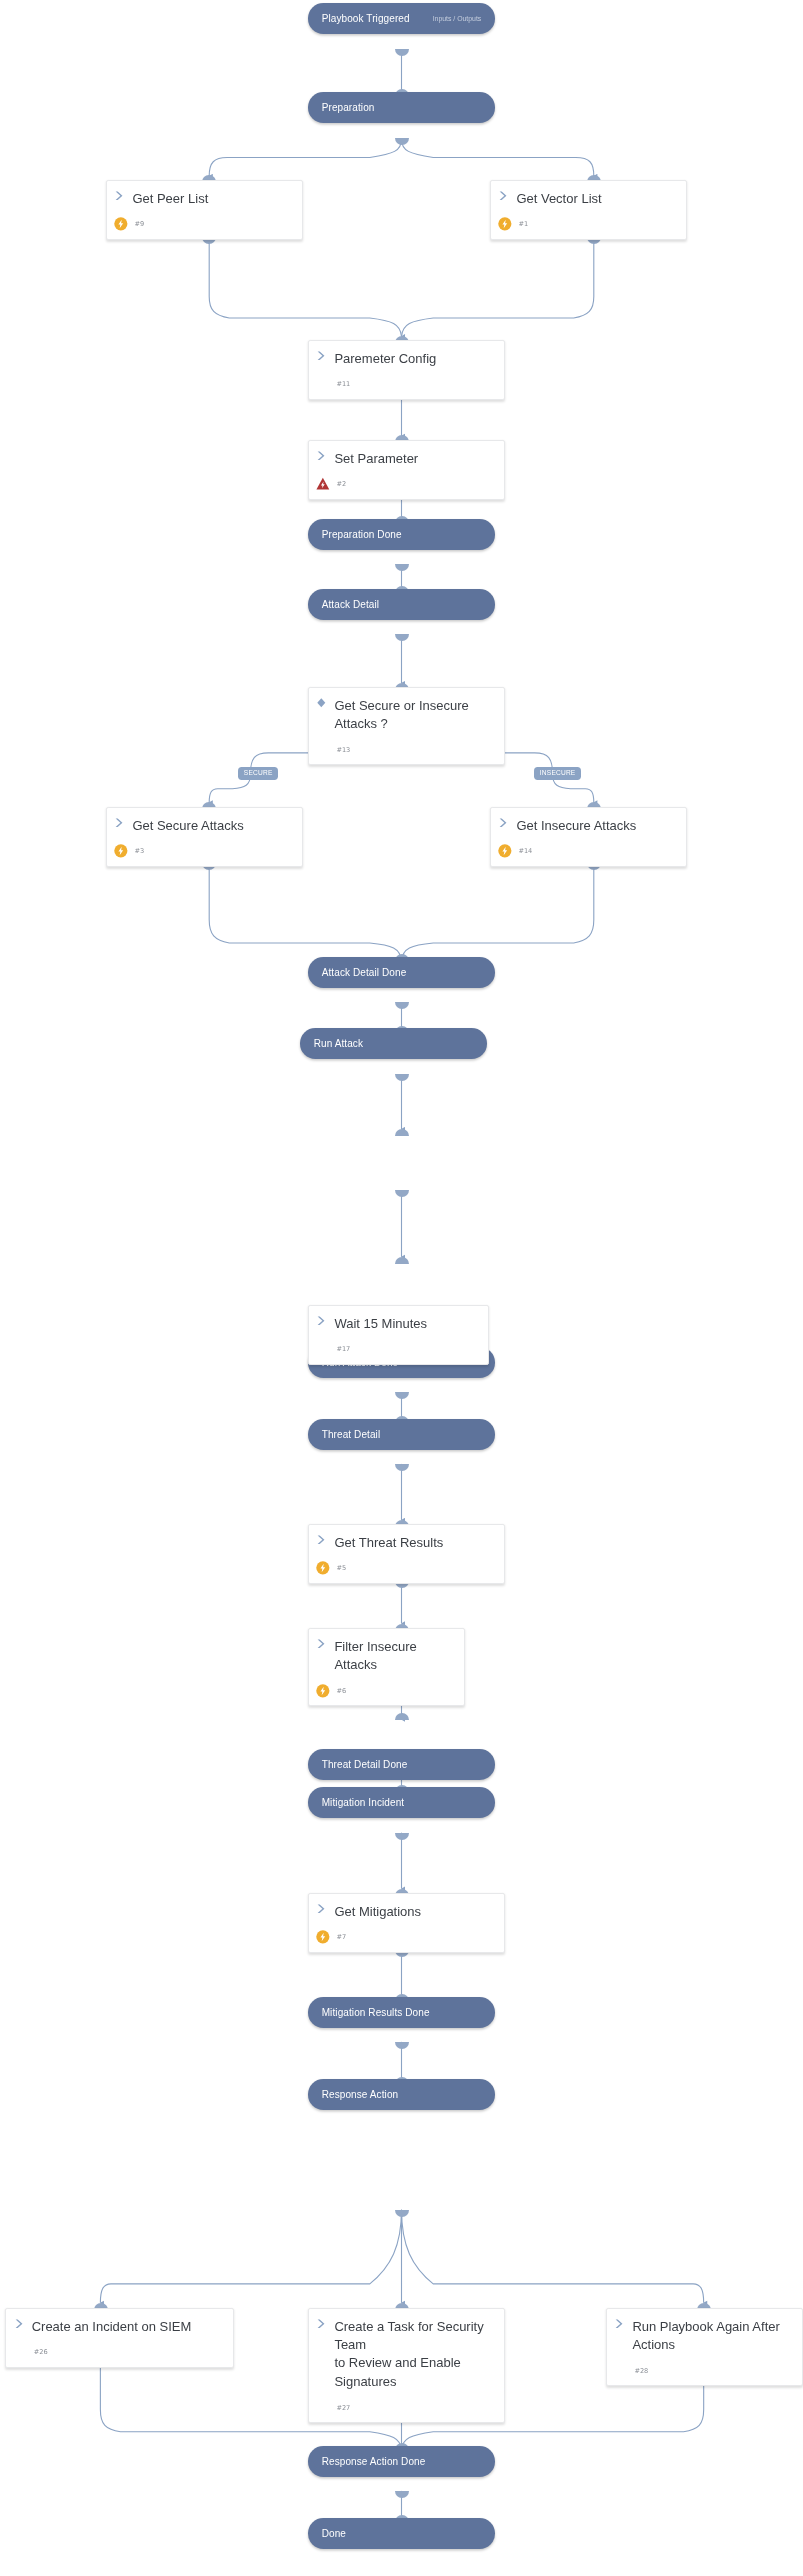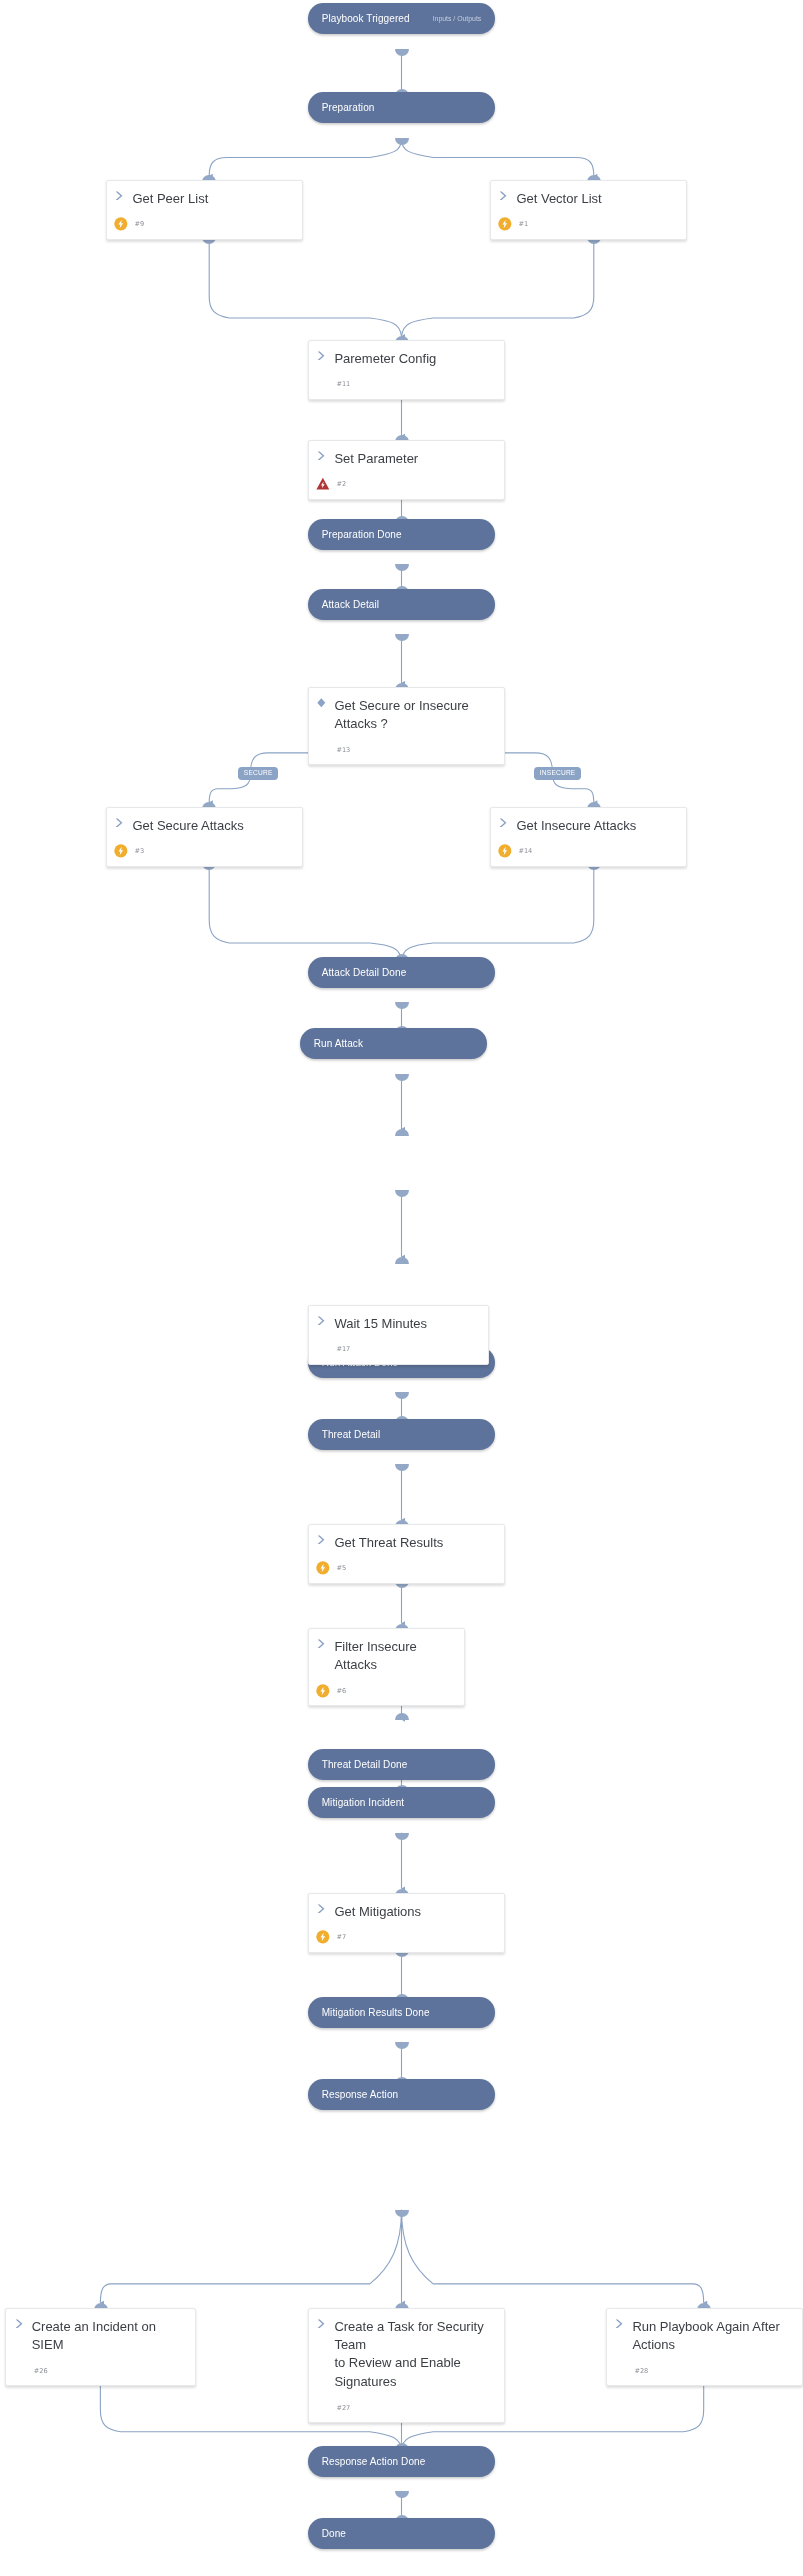--- a/index.html
+++ b/index.html
@@ -457,21 +457,21 @@
     </div>
     <div class="card-foot">
       <svg class="badge" viewBox="0 0 26 26">
         <circle cx="13" cy="13" r="12.5" fill="#f0ad2e"></circle>
         <path d="M14.6,5.2 L8.4,14.2 L12.1,14.2 L10.8,21.2 L17.4,11.8 L13.5,11.8 Z" fill="#ffffff"></path>
       </svg>
       <span class="card-id">#7</span>
     </div>
   </div>
 
-  <div class="card" style="left:5.3px; top:2308px; width:191px;">
+  <div class="card" style="left:5.3px; top:2308px; width:229px;">
     <div class="card-head">
       <svg class="chev" viewBox="0 0 20 22">
         <path d="M3,3 L12,11 L3,19 L7,19 L16,11 L7,3 Z" fill="#8ba3c4"></path>
       </svg>
       <span class="card-title">Create an Incident on SIEM</span>
     </div>
     <div class="card-foot">
       <span class="badge-spacer"></span>
       <span class="card-id">#26</span>
     </div>

